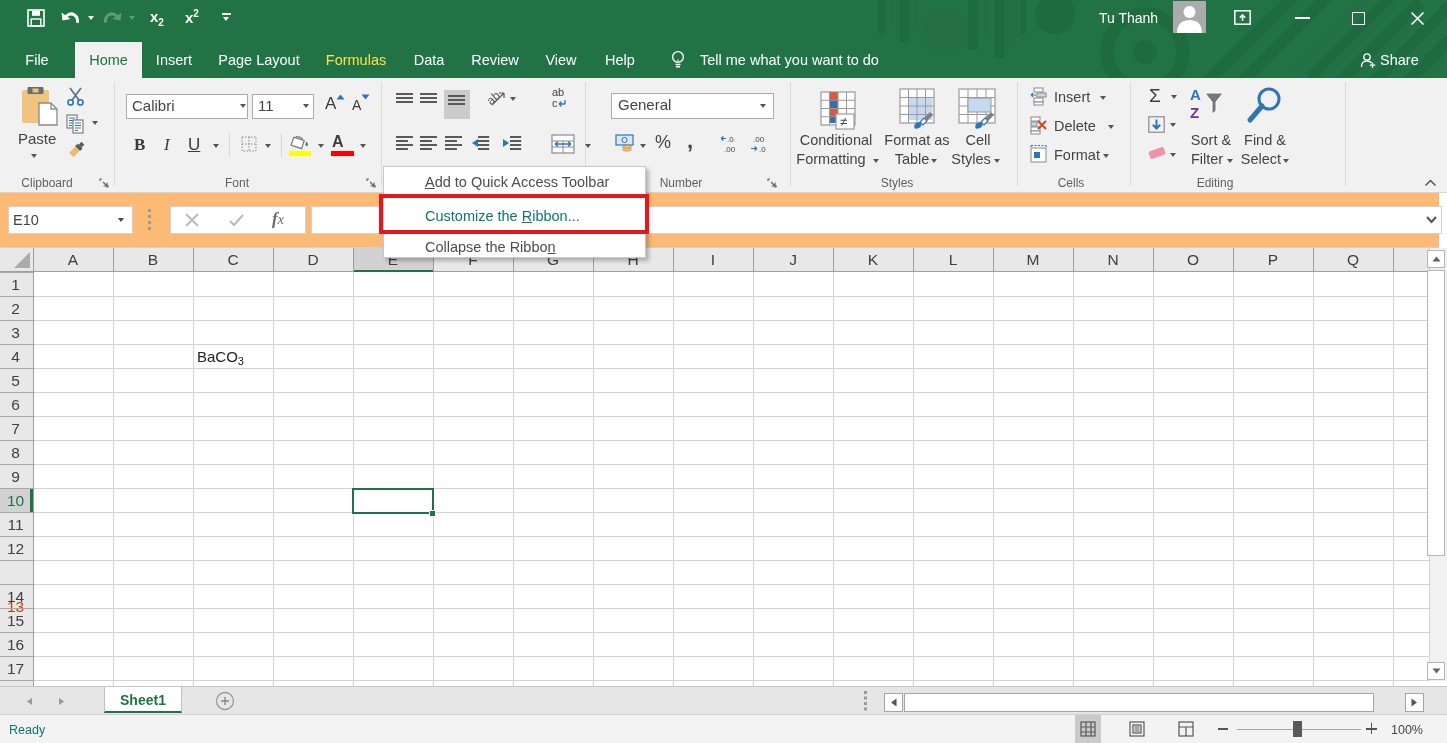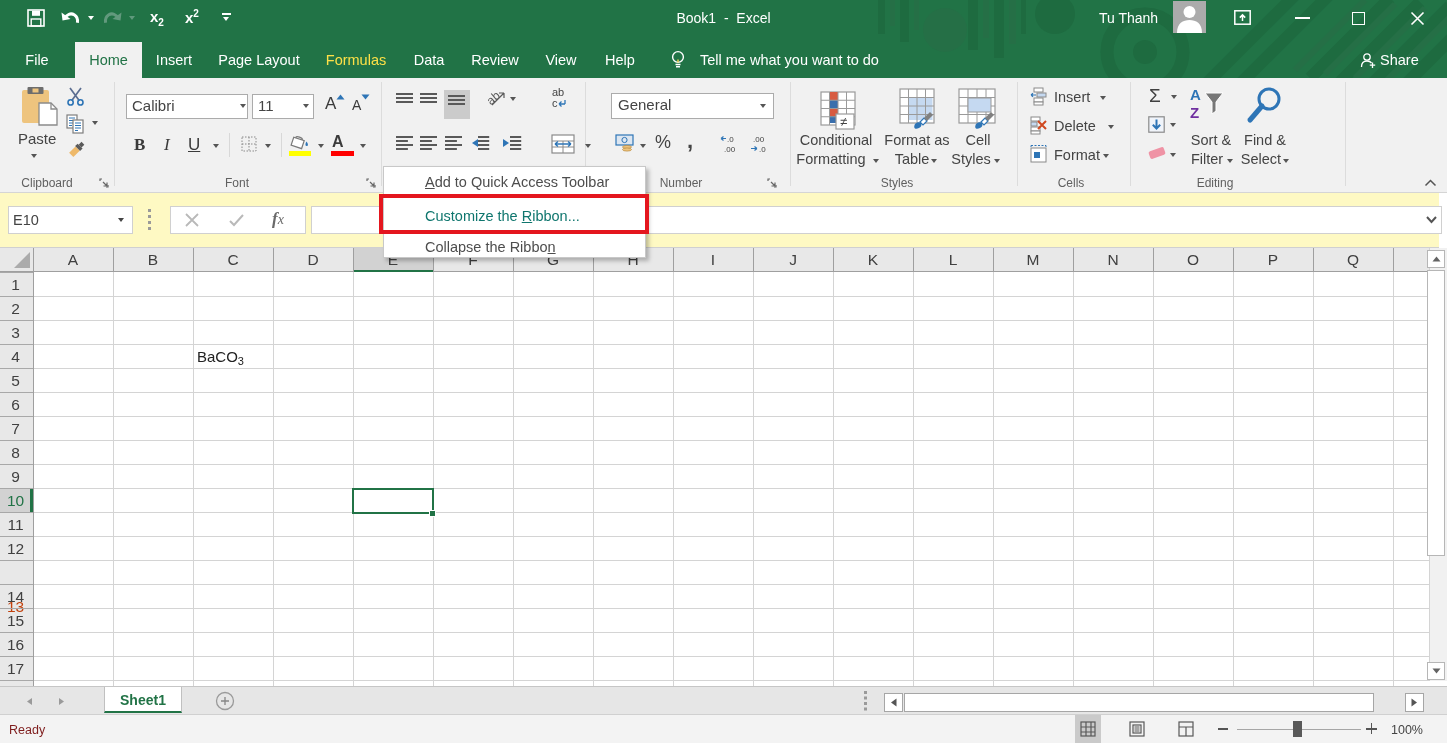--- a/index.html
+++ b/index.html
@@ -57,21 +57,20 @@
 <div class="car" style="left:88px;top:16px;border-top-color:#fff;"></div>
 <svg class="ab" style="left:102px;top:8px" width="21" height="19" viewBox="0 0 21 19">
 <path d="M16.5 10.5 C14.5 6.2 10 4.8 6.8 6.8 C4 8.5 3 11.5 3.6 14.8" fill="none" stroke="#62997d" stroke-width="3"></path>
 <path d="M19.5 4.5 L18.5 12.5 L10.5 11 Z" fill="#62997d"></path>
 </svg>
 <div class="car" style="left:129px;top:16px;border-top-color:#5f997c;"></div>
 <div class="ab" style="left:150px;top:8px;color:#fff;font-size:15px;font-weight:bold;">x<span style="font-size:10px;vertical-align:-4px;">2</span></div>
 <div class="ab" style="left:185px;top:8px;color:#fff;font-size:15px;font-weight:bold;">x<span style="font-size:10px;vertical-align:6px;">2</span></div>
 <div class="ab" style="left:222px;top:13px;width:9px;height:1.5px;background:#fff;"></div>
 <div class="car" style="left:223px;top:17px;border-top-color:#fff;"></div>
-<div class="ab" style="left:0;top:10px;width:1447px;text-align:center;color:#fff;font-size:14px;">Book1&nbsp; - &nbsp;Excel</div>
 <div class="ab" style="left:1099px;top:10px;color:#fff;font-size:14px;">Tu Thanh</div>
 <div class="ab" style="left:1173px;top:1px;width:33px;height:32px;background:#ababab;">
 <svg width="33" height="32" viewBox="0 0 33 32">
           <circle cx="16.5" cy="11" r="6" fill="#fff"></circle>
 <path d="M4 32 C4 22 10 19 16.5 19 C23 19 29 22 29 32 Z" fill="#fff"></path>
         </svg></div>
 <svg class="ab" style="left:1234px;top:10px" width="17" height="15" viewBox="0 0 17 15">
 <rect x="0.8" y="0.8" width="15.4" height="13.4" fill="none" stroke="#fff" stroke-width="1.5"></rect>
 <path d="M8.5 11 L8.5 5 M5.8 7.6 L8.5 4.9 L11.2 7.6" fill="none" stroke="#fff" stroke-width="1.5"></path>
 </svg>
@@ -408,21 +407,21 @@
 <div class="ab btxt" style="left:1147px;top:73px;width:120px;text-align:center;">Filter</div>
 <div class="car" style="left:1227px;top:81px;"></div>
 <svg class="ab" style="left:1246px;top:7px" width="38" height="40" viewBox="0 0 38 40">
 <circle cx="23" cy="14" r="10" fill="none" stroke="#2e75b6" stroke-width="3"></circle>
 <path d="M16 21 L4 35" stroke="#2e75b6" stroke-width="5" stroke-linecap="round"></path>
 </svg>
 <div class="ab btxt" style="left:1205px;top:54px;width:120px;text-align:center;">Find &amp;</div>
 <div class="ab btxt" style="left:1201px;top:73px;width:120px;text-align:center;">Select</div>
 <div class="car" style="left:1283px;top:81px;"></div>
 </div>
-<div class="ab" style="left:0;top:193px;width:1439px;height:55px;background:#fef9c3;border-bottom:1px solid #d0d0d0;box-sizing:border-box;">
+<div class="ab" style="left:0;top:193px;width:1439px;height:55px;background:#fdba74;border-bottom:1px solid #d0d0d0;box-sizing:border-box;">
 <div class="ab" style="left:8px;top:13px;width:125px;height:28px;background:#fff;border:1px solid #d0d0d0;box-sizing:border-box;"></div>
 <div class="ab" style="left:13px;top:19px;font-size:14.5px;color:#444;">E10</div>
 <div class="car" style="left:118px;top:25px;border-top-color:#444;"></div>
 <svg class="ab" style="left:148px;top:16px" width="4" height="22" viewBox="0 0 4 22">
 <g fill="#9a9a9a">
           <rect y="0" width="3" height="3"></rect>
           <rect y="6" width="3" height="3"></rect>
           <rect y="12" width="3" height="3"></rect>
           <rect y="18" width="3" height="3"></rect>
         </g>
@@ -590,21 +589,21 @@
 <svg class="ab" style="left:890px;top:11px" width="7" height="9" viewBox="0 0 7 9">
         <path d="M6.5 0.5 L1 4.5 L6.5 8.5 Z" fill="#555"></path>
       </svg>
 <div class="ab" style="left:904px;top:6px;width:470px;height:19px;background:#fff;border:1px solid #a6a6a6;box-sizing:border-box;"></div>
 <div class="ab" style="left:1405px;top:6px;width:19px;height:19px;background:#fff;border:1px solid #a6a6a6;box-sizing:border-box;"></div>
 <svg class="ab" style="left:1411px;top:11px" width="7" height="9" viewBox="0 0 7 9">
         <path d="M0.5 0.5 L6 4.5 L0.5 8.5 Z" fill="#555"></path>
       </svg>
 </div>
 <div class="ab" style="left:0;top:714px;width:1447px;height:29px;background:#f3f3f3;border-top:1px solid #d0d0d0;box-sizing:border-box;">
-<div class="ab" style="left:9px;top:8px;font-size:12.5px;color:#7f1d1d;">Ready</div>
+<div class="ab" style="left:9px;top:8px;font-size:12.5px;color:#0f766e;">Ready</div>
 <div class="ab" style="left:1075px;top:0;width:26px;height:28px;background:#cacaca;"></div>
 <svg class="ab" style="left:1080px;top:6px" width="16" height="16" viewBox="0 0 16 16">
 <g stroke="#595959" stroke-width="1.2" fill="none">
 <rect x="1" y="1" width="14" height="14"></rect>
           <path d="M1 6 L15 6 M1 11 L15 11 M6 1 L6 15 M11 1 L11 15"></path>
         </g>
       </svg>
 <svg class="ab" style="left:1129px;top:6px" width="16" height="16" viewBox="0 0 16 16">
 <g stroke="#595959" stroke-width="1.2" fill="none">
 <rect x="1" y="1" width="14" height="14"></rect>

